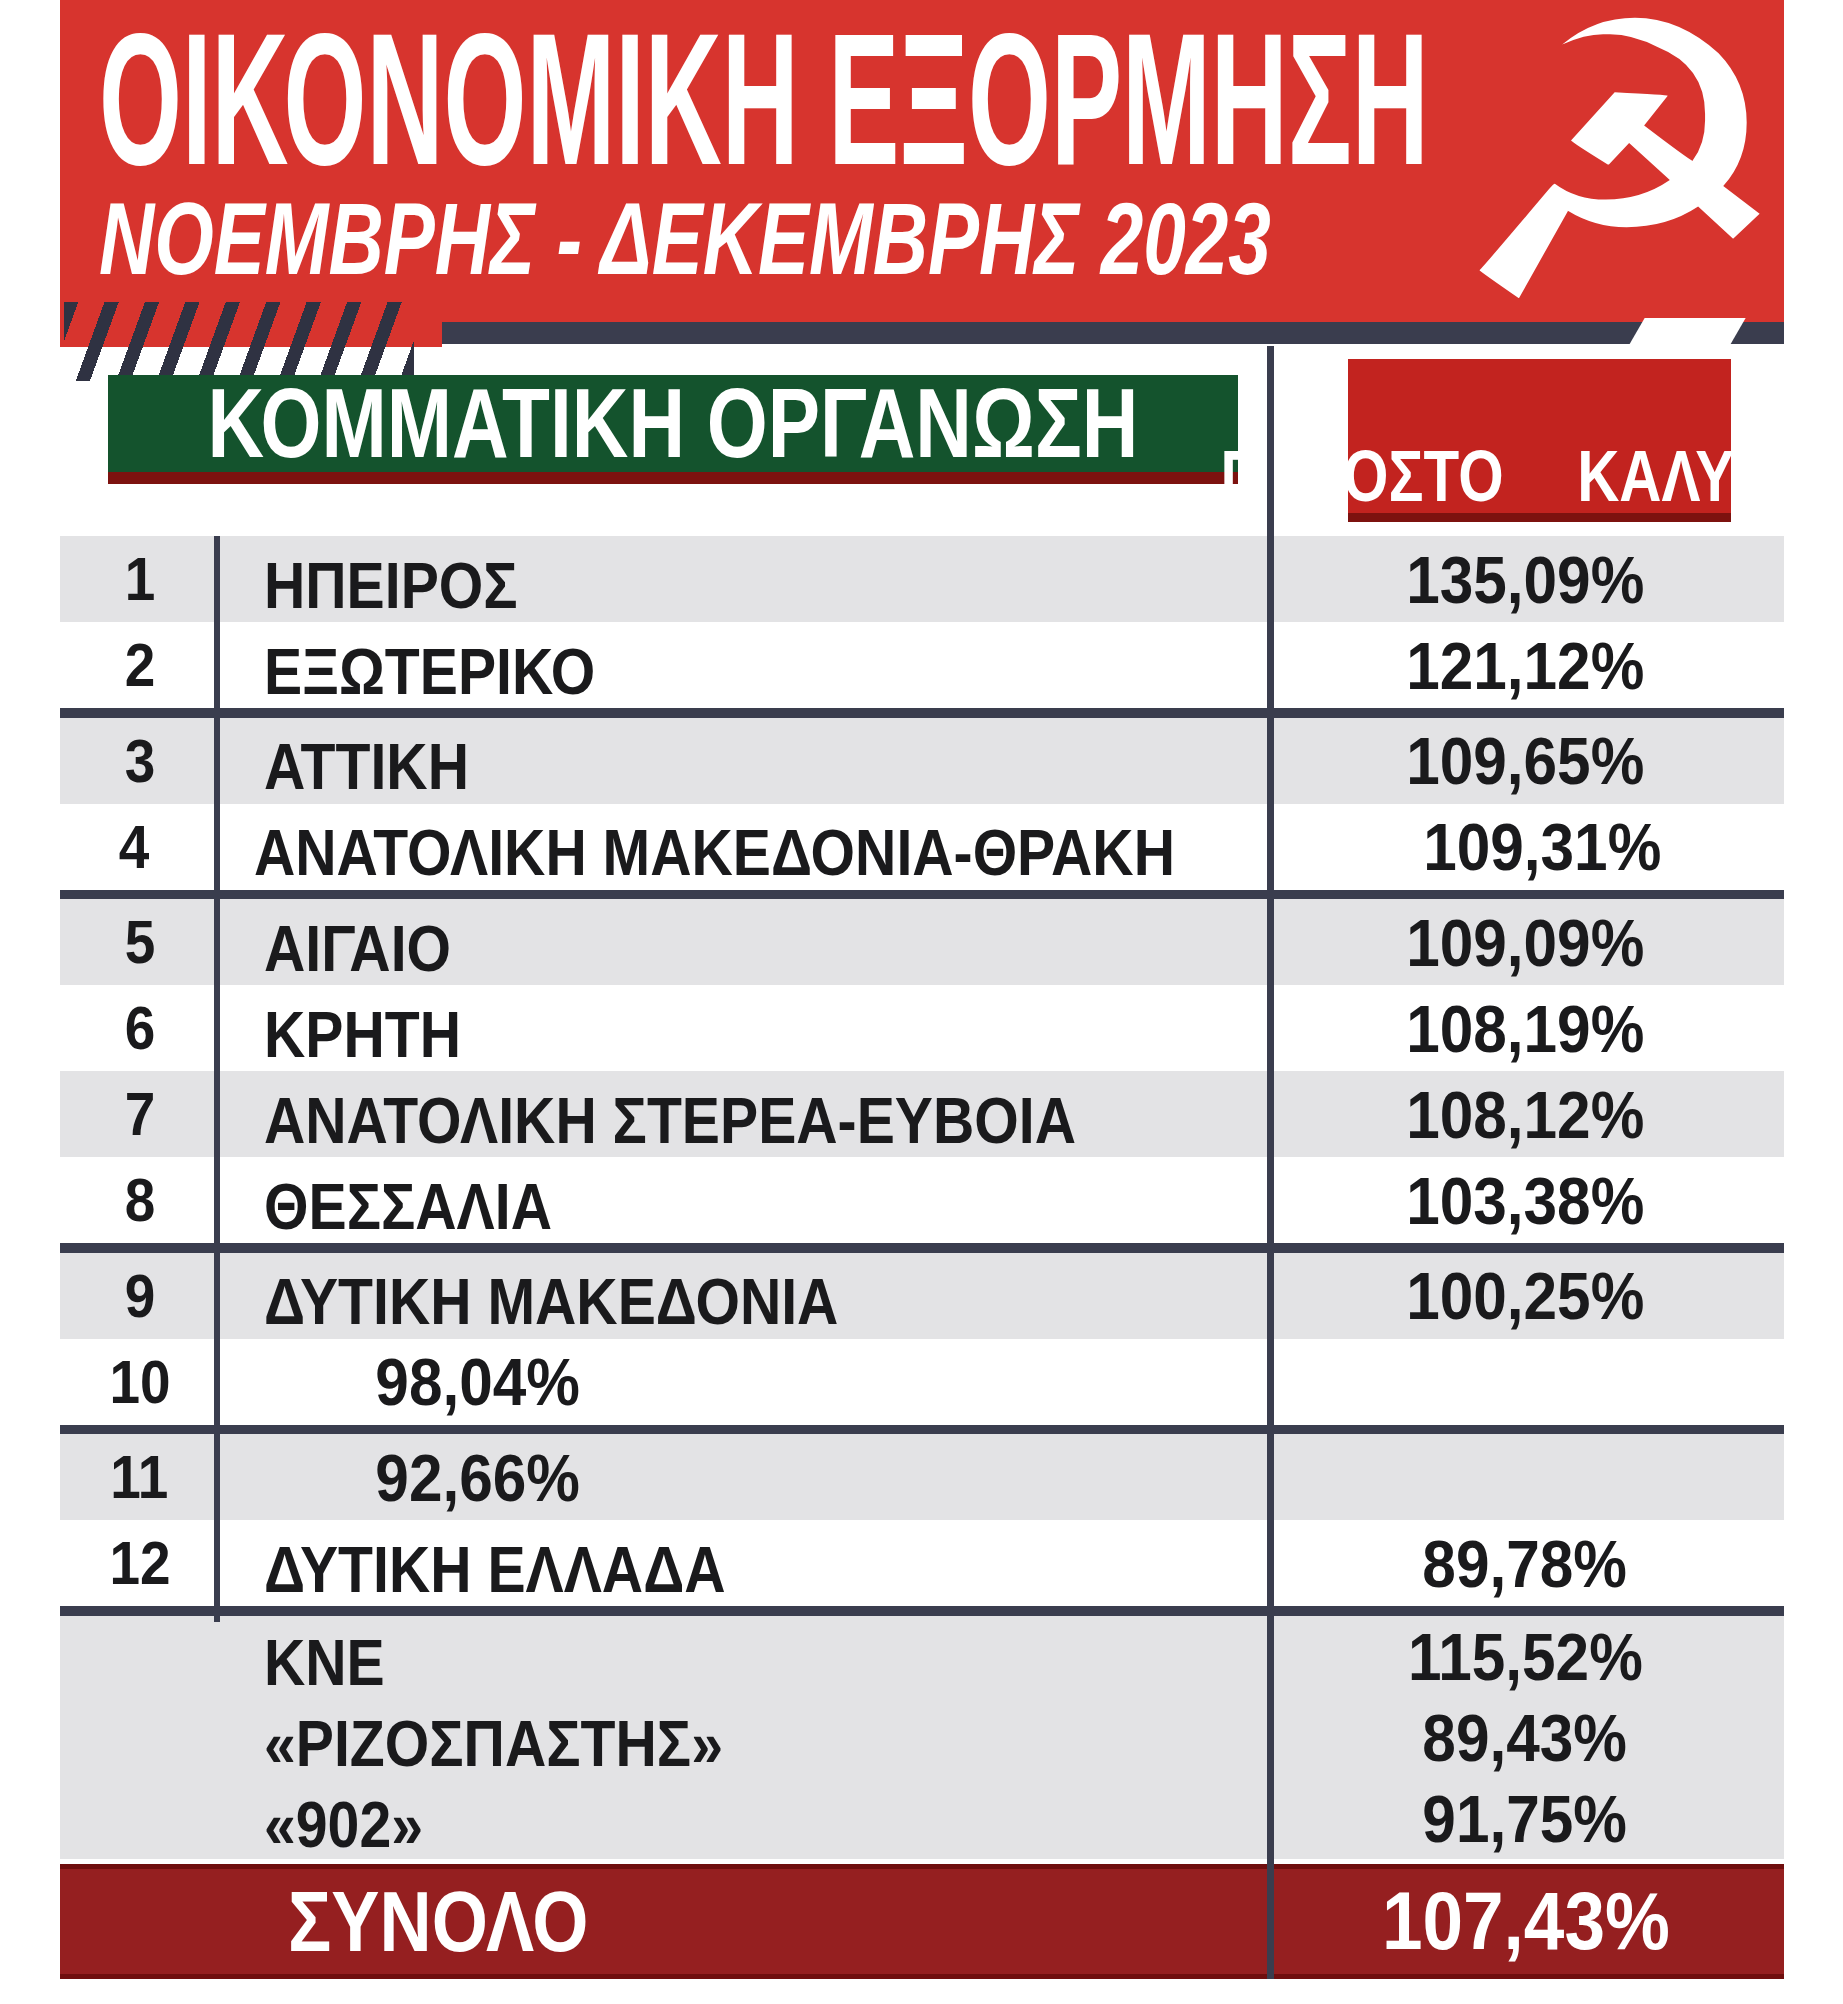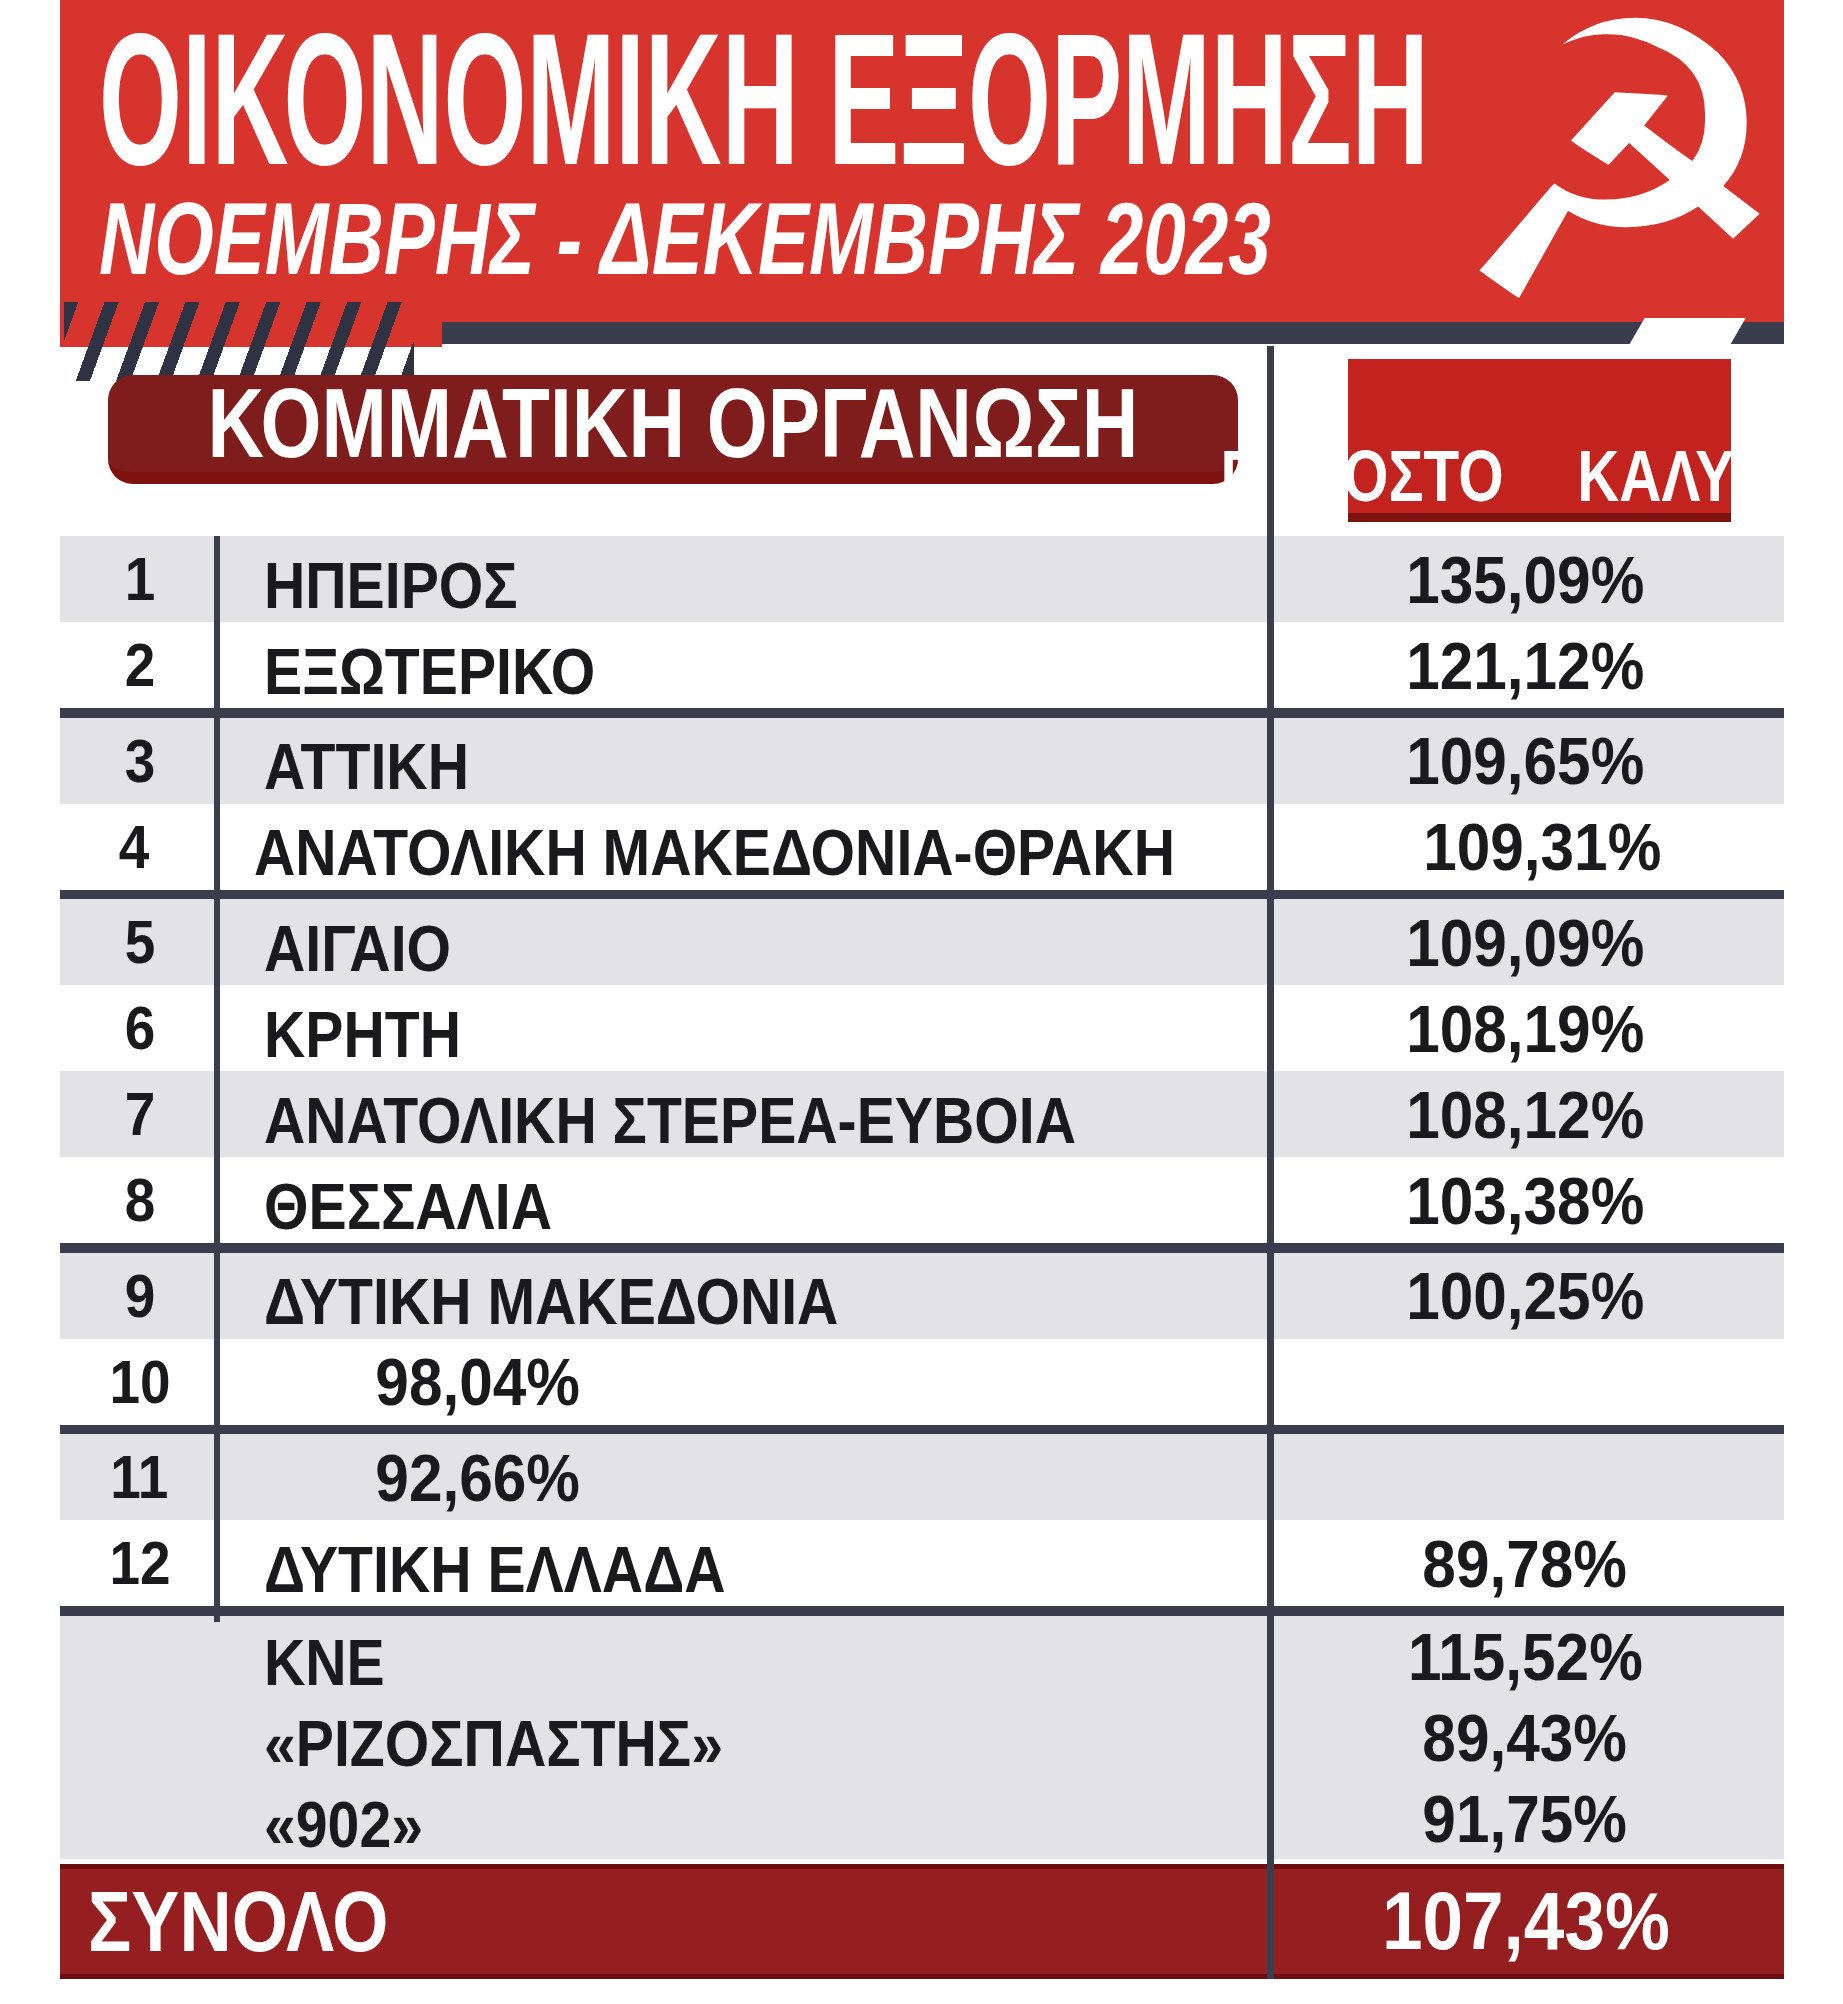--- a/index.html
+++ b/index.html
@@ -27,22 +27,22 @@
   
   .topbar{position:absolute;left:382px;top:322px;width:1342px;height:22px;background:#3a3d4e;z-index:1;}
   .bar-gap{position:absolute;left:1576px;top:318px;width:101px;height:30px;background:#ffffff;transform:skewX(-30deg);z-index:2;}
   .stripes{
     position:absolute;left:3.8px;top:302px;width:350px;height:79px;z-index:3;
     background:repeating-linear-gradient(110deg,#2f3242 0 13.4px,transparent 13.4px 38px);
   }
 
   
   .org-header{
-    position:absolute;left:48px;top:375px;width:1130px;height:97px;background:#7f1d1d;
-    border-bottom:12.5px solid #7d120f;z-index:4;display:flex;align-items:center;justify-content:center;border-radius:25px;
+    position:absolute;left:48px;top:375px;width:1130px;height:97px;background:#14532d;
+    border-bottom:12.5px solid #7d120f;z-index:4;display:flex;align-items:center;justify-content:center;
   }
   .org-header .cx{font-size:98px;color:#ffffff;transform:scaleX(0.80);white-space:nowrap;}
   .pct-header{
     position:absolute;left:1288px;top:359px;width:383px;height:154px;background:#c2231f;
     border-bottom:9.6px solid #7d120f;z-index:4;
     display:flex;flex-direction:row;align-items:flex-end;justify-content:center;gap:3.8px;
   }
   .pct-header .cx{font-size:73px;line-height:1.02;color:#ffffff;transform:scaleX(0.80);white-space:nowrap;}
 
   
@@ -63,21 +63,21 @@
   .cell.nm .cx{font-size:65px;transform:scaleX(0.88);transform-origin:left center;display:inline-block;white-space:nowrap;}
   .cell.pct{width:518px;justify-content:center;}
   .cell.pct .cx{font-size:67px;transform:scaleX(0.90);white-space:nowrap;}
 
   
   .total-row{
     position:absolute;left:0;top:1864px;width:1724px;height:115px;box-sizing:border-box;
     background:#951f20;border-top:5.8px solid #6f0e0e;border-bottom:5.8px solid #6f0e0e;
     display:flex;align-items:center;z-index:2;
   }
-  .total-label{margin-left:28px;}
+  .total-label{padding-left:228px;}
   .total-label .cx{font-size:85px;color:#ffffff;transform:scaleX(0.85);transform-origin:left center;display:inline-block;white-space:nowrap;}
   .total-pct{position:absolute;left:1207px;width:518px;display:flex;justify-content:center;}
   .total-pct .cx{font-size:81px;color:#ffffff;transform:scaleX(0.90);white-space:nowrap;}
 </style>
 </head>
 <body>
 
 <div class="page">
 
   <div class="banner">

